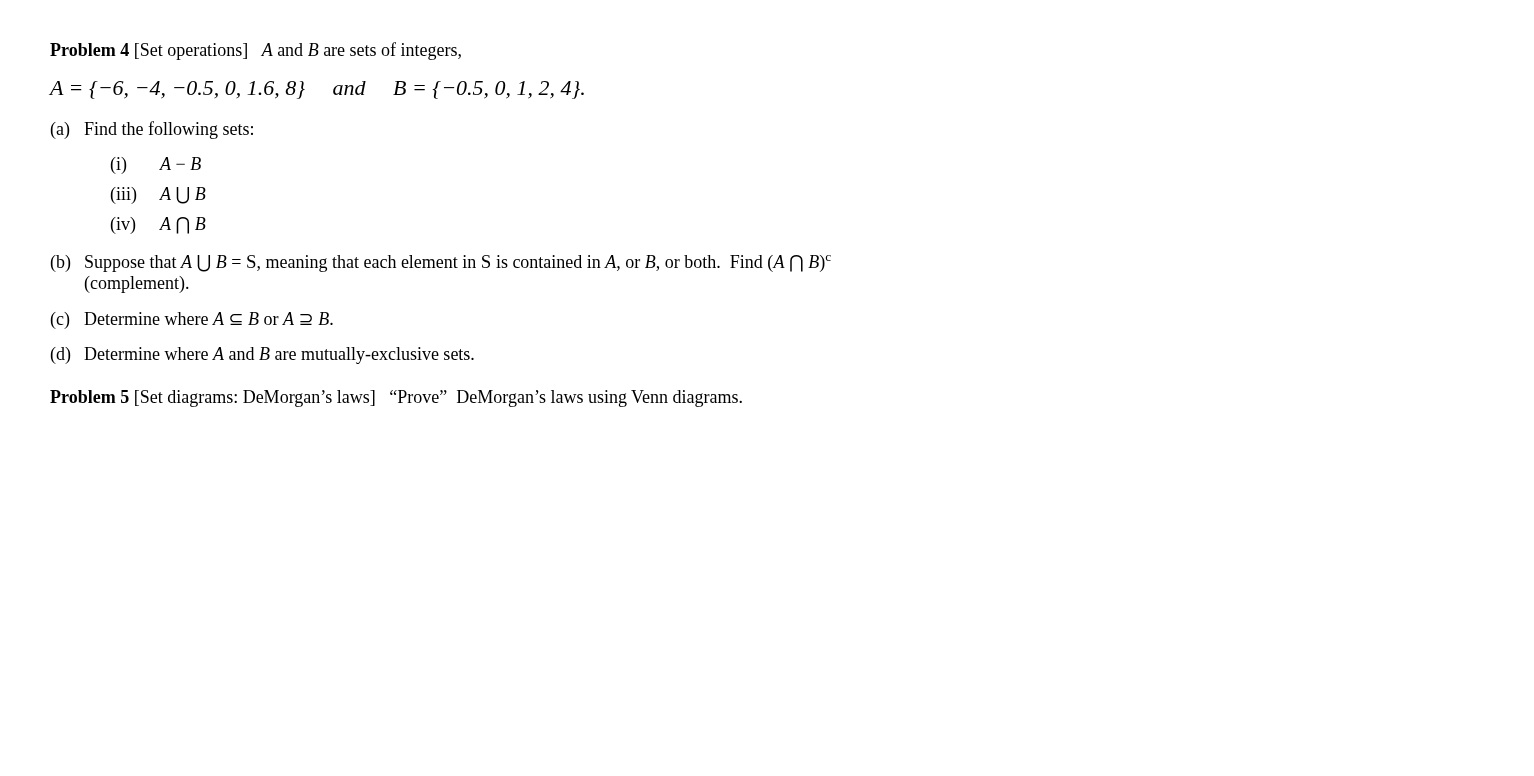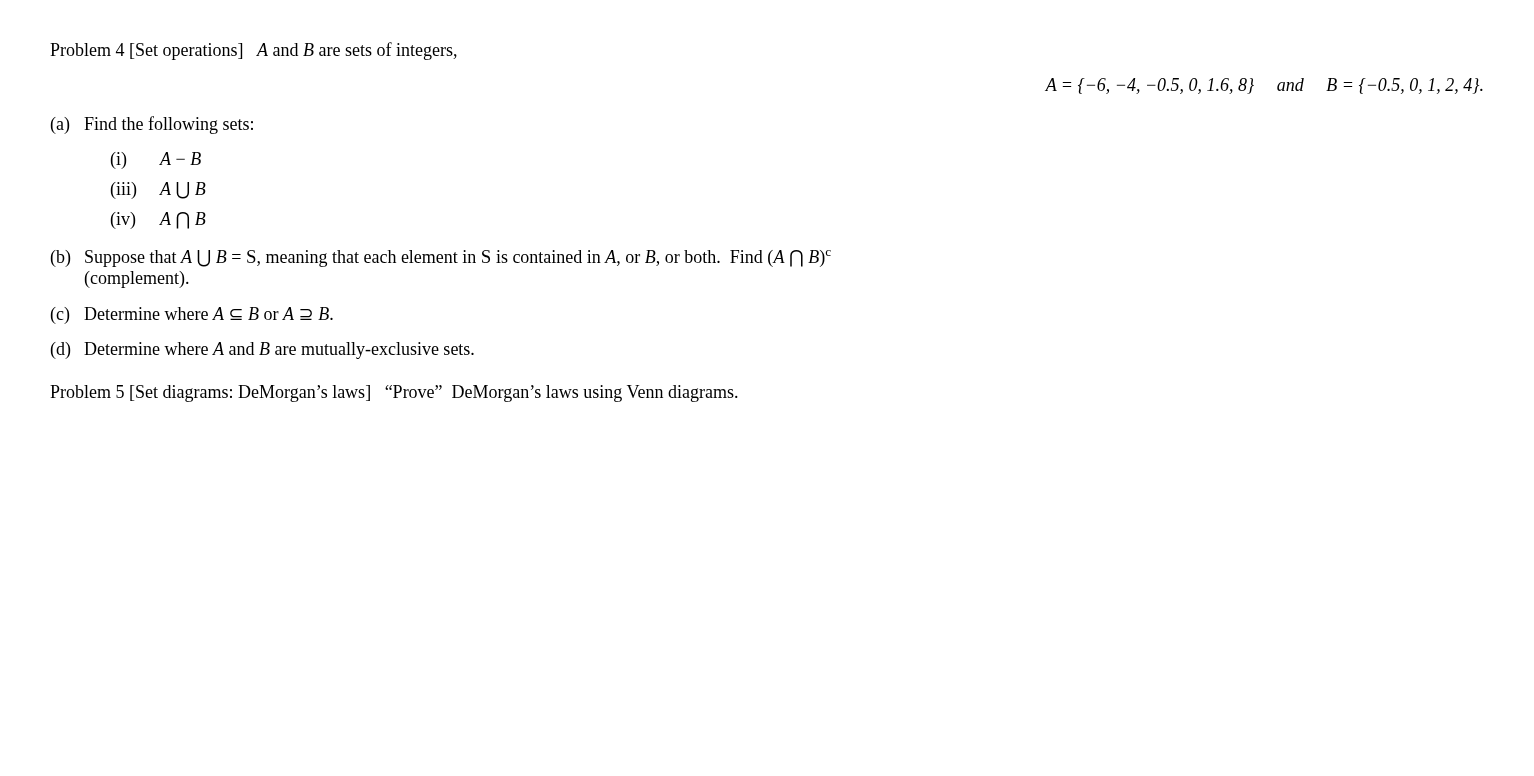--- a/index.html
+++ b/index.html
@@ -16,29 +16,29 @@
       padding: 40px 50px;
       max-width: 1534px;
       min-height: 776px;
     }
 
     .problem-block {
       margin-bottom: 22px;
     }
 
     .problem-title {
-      font-weight: normal;
+      font-weight: bold;
       display: inline;
     }
 
     .math-display {
-      text-align: right;
+      text-align: left;
       margin: 14px 0 18px 0;
       font-style: italic;
-      font-size: 18px;
+      font-size: 22px;
     }
 
     .sub-parts {
       margin-left: 60px;
       margin-top: 10px;
     }
 
     .sub-part {
       margin-bottom: 8px;
       display: flex;

